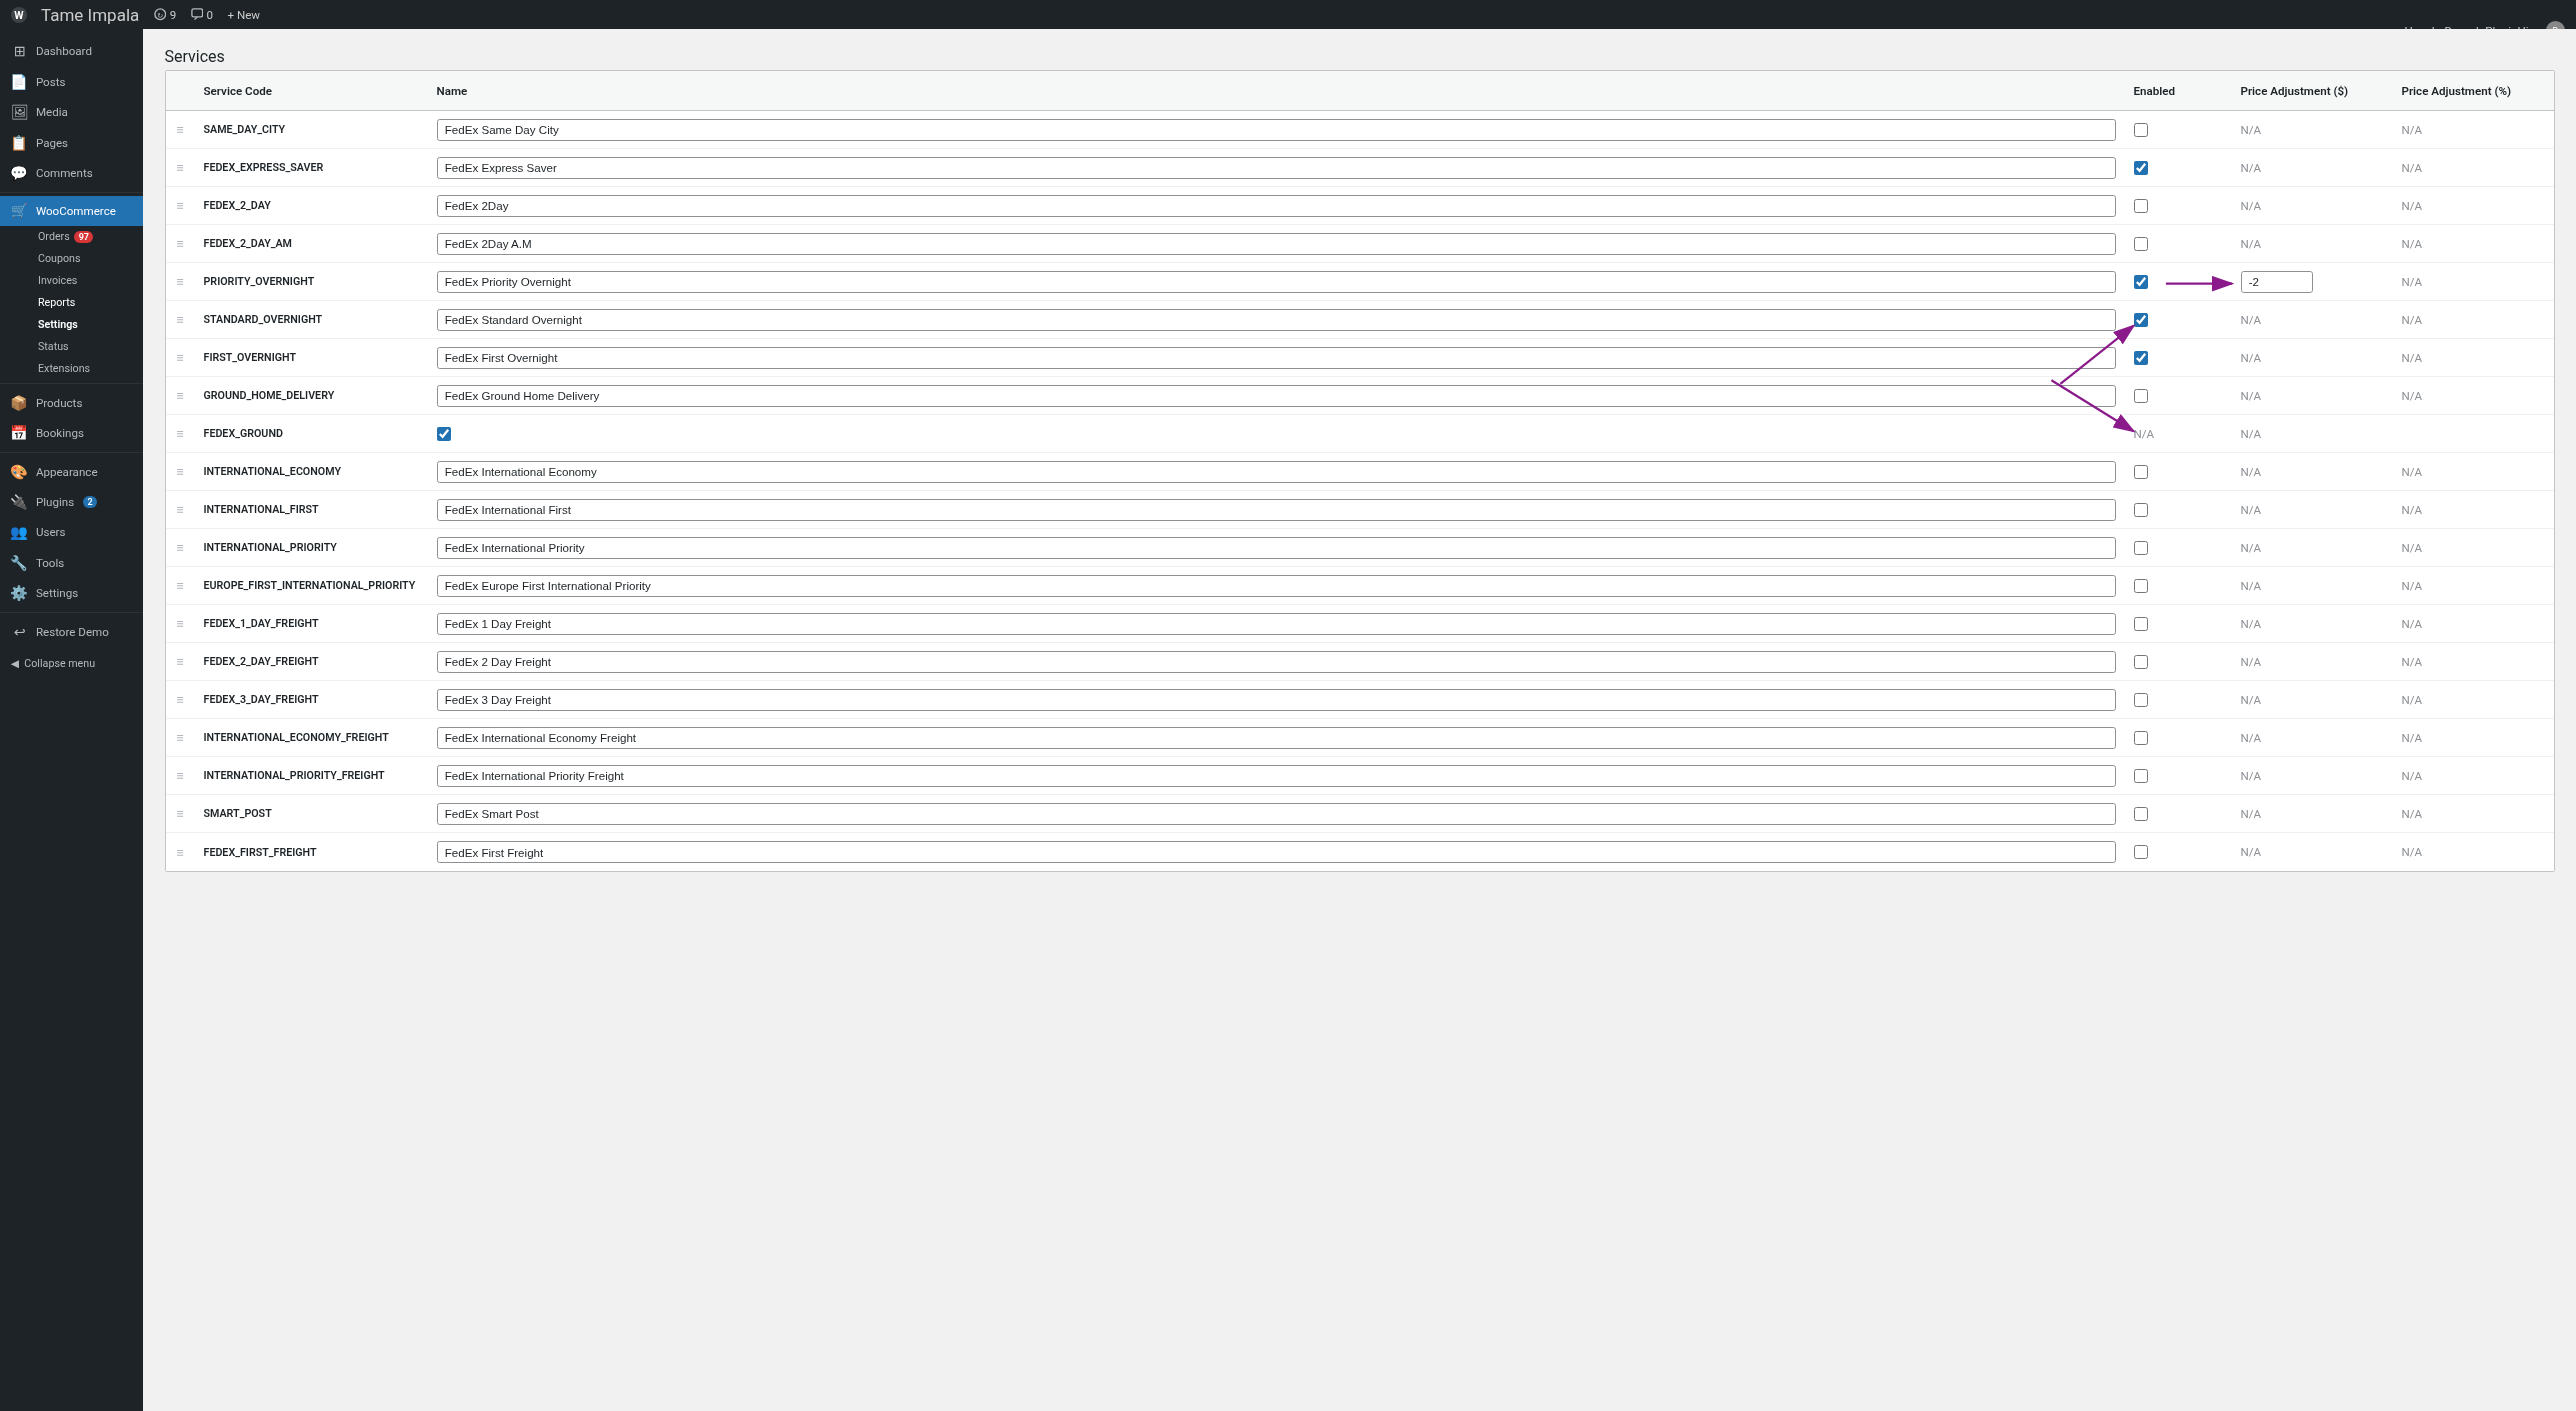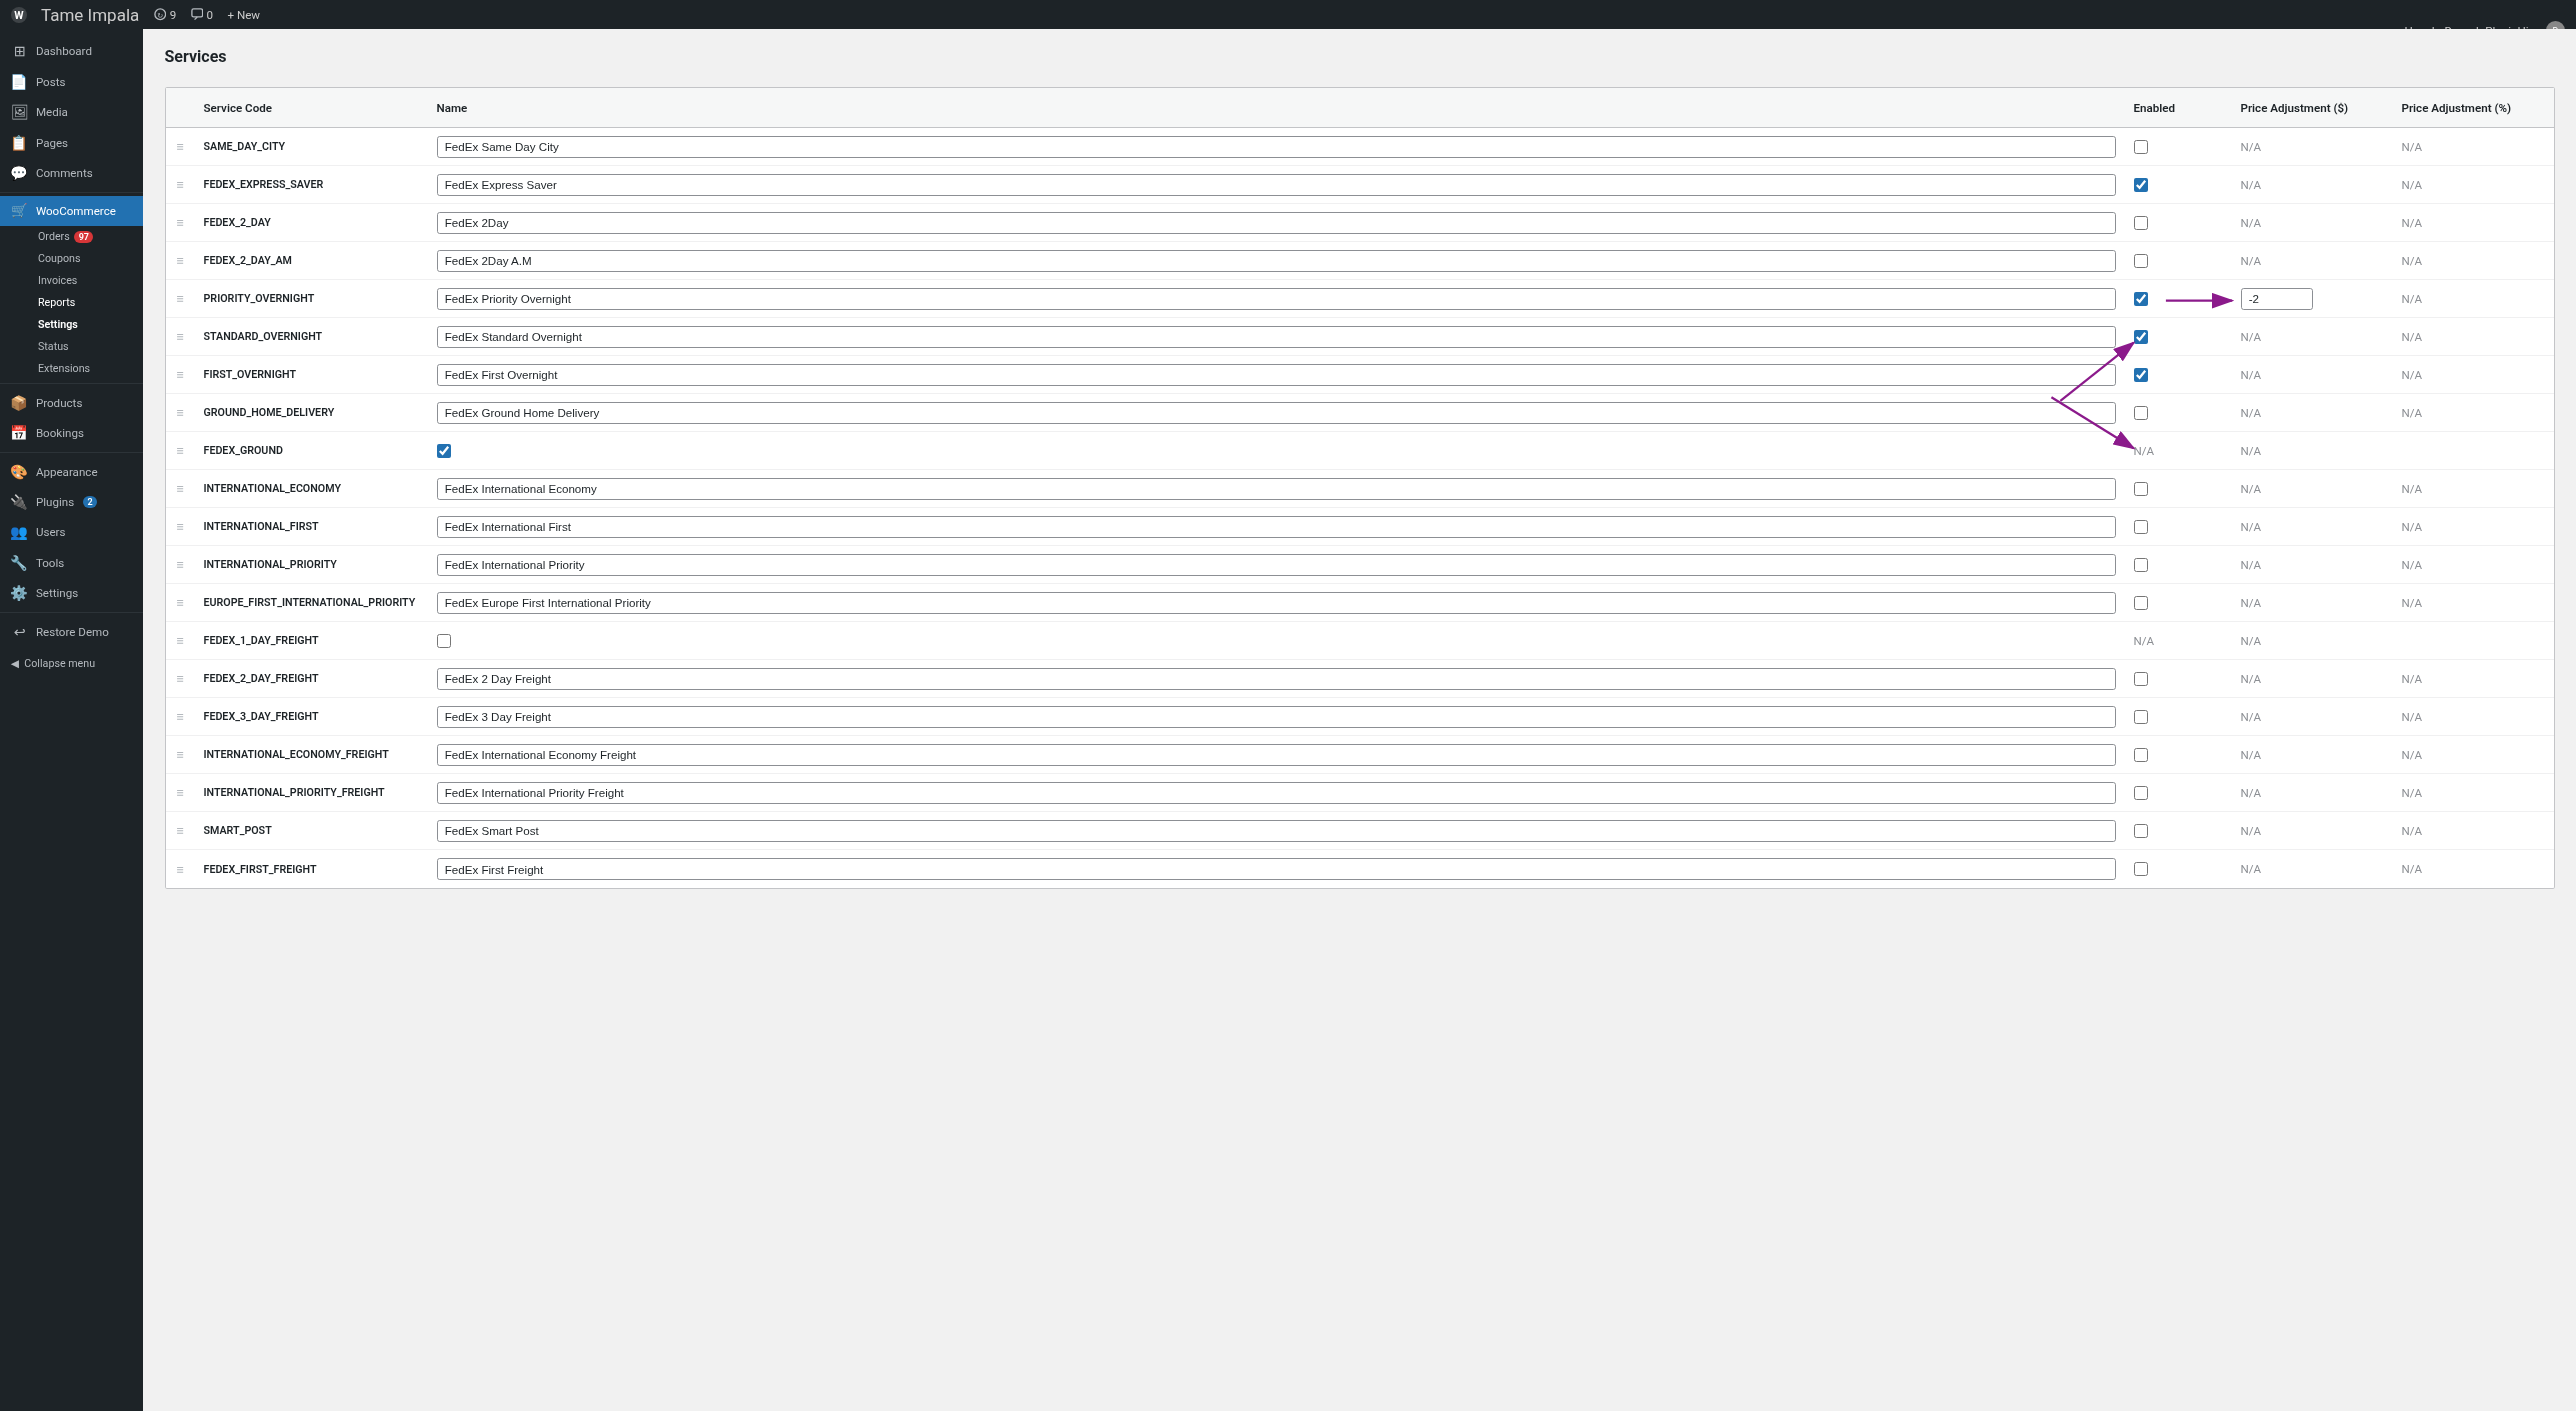--- a/index.html
+++ b/index.html
@@ -70,23 +70,23 @@
     
     #main-content {
       flex: 1;
       overflow-y: auto;
       background: #f1f1f1;
       padding: 18px 21.5px;
     }
 
     .section-title {
       font-size: 16px;
-      font-weight: 700;
+      font-weight: 400;
       color: #1d2327;
-      margin-bottom: 21px;
+      margin-bottom: 4px;
     }
 
     
     .services-table {
       background: #fff;
       border: 0.9px solid #c3c4c7;
       border-radius: 1.8px;
       width: 100%;
     }
     .table-header {
@@ -452,20 +452,23 @@
     </div>
     <div class="td enabled-cell">
       <input type="checkbox" class="check-input" style="">
     </div>
     <div class="td"><span class="na-text">N/A</span></div>
     <div class="td"><span class="na-text">N/A</span></div>
   </div>
             <div class="table-row" id="row-FEDEX_1_DAY_FREIGHT">
     <div class="td drag-handle">≡</div>
     <div class="td service-code">FEDEX_1_DAY_FREIGHT</div>
+    <div class="td">
+      <input class="name-input" type="text" value="FedEx 1 Day Freight" style="">
+    </div>
     <div class="td enabled-cell">
       <input type="checkbox" class="check-input" style="">
     </div>
     <div class="td"><span class="na-text">N/A</span></div>
     <div class="td"><span class="na-text">N/A</span></div>
   </div>
             <div class="table-row" id="row-FEDEX_2_DAY_FREIGHT">
     <div class="td drag-handle">≡</div>
     <div class="td service-code">FEDEX_2_DAY_FREIGHT</div>
     <div class="td">

